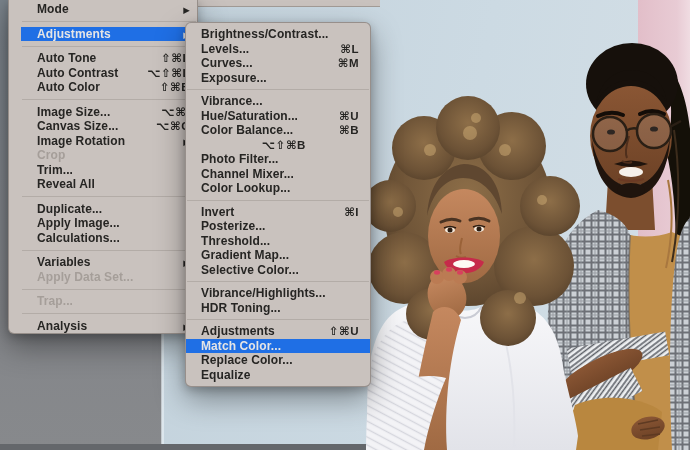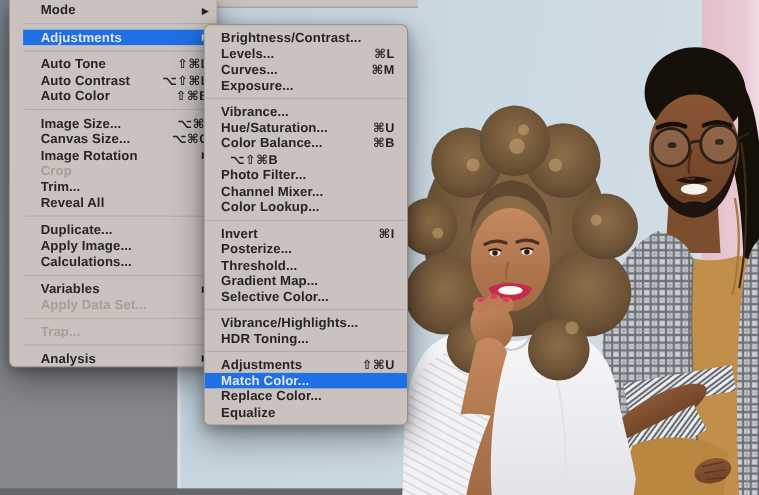--- a/index.html
+++ b/index.html
@@ -24,21 +24,21 @@
     background:var(--menu-bg);border-bottom:1px solid #a29b96;}
   .menu{position:absolute;background:var(--menu-bg);
     border:1px solid rgba(110,102,96,.55);
     box-shadow:0 12px 30px rgba(0,0,0,.38),0 3px 10px rgba(0,0,0,.22);}
   #left-menu{left:8px;top:0;width:176px;border-top:none;border-radius:0 0 6px 6px;
     padding:2px 0 0 12px;}
   #adj-submenu{left:185px;top:22px;width:184px;border-radius:6px;padding:4px 0;}
   .mi{height:14.5px;display:flex;align-items:center;
     padding:0 7px 0 16px;font-size:12px;font-weight:600;letter-spacing:.1px;
     color:var(--menu-text);white-space:nowrap;}
-  #adj-submenu .mi{padding:0 11px 0 15px;}
+  #adj-submenu .mi{padding:0 11px 0 15px;justify-content:center;}
   .mi .lbl{flex:1 1 auto;overflow:hidden;}
   .mi .sc{margin-left:8px;font-size:11.5px;letter-spacing:.5px;}
   .mi .arrow{font-size:8.5px;transform:translateY(.5px);}
   .mi.hl{background:var(--accent);color:#e5e5e5;}
   .mi.dis{color:var(--menu-disabled);}
   .msep{height:1px;background:var(--menu-separator);margin:4.5px 1px;}
   #adj-submenu .msep{margin:4px 1px;}
 </style>
 </head>
 <body>

